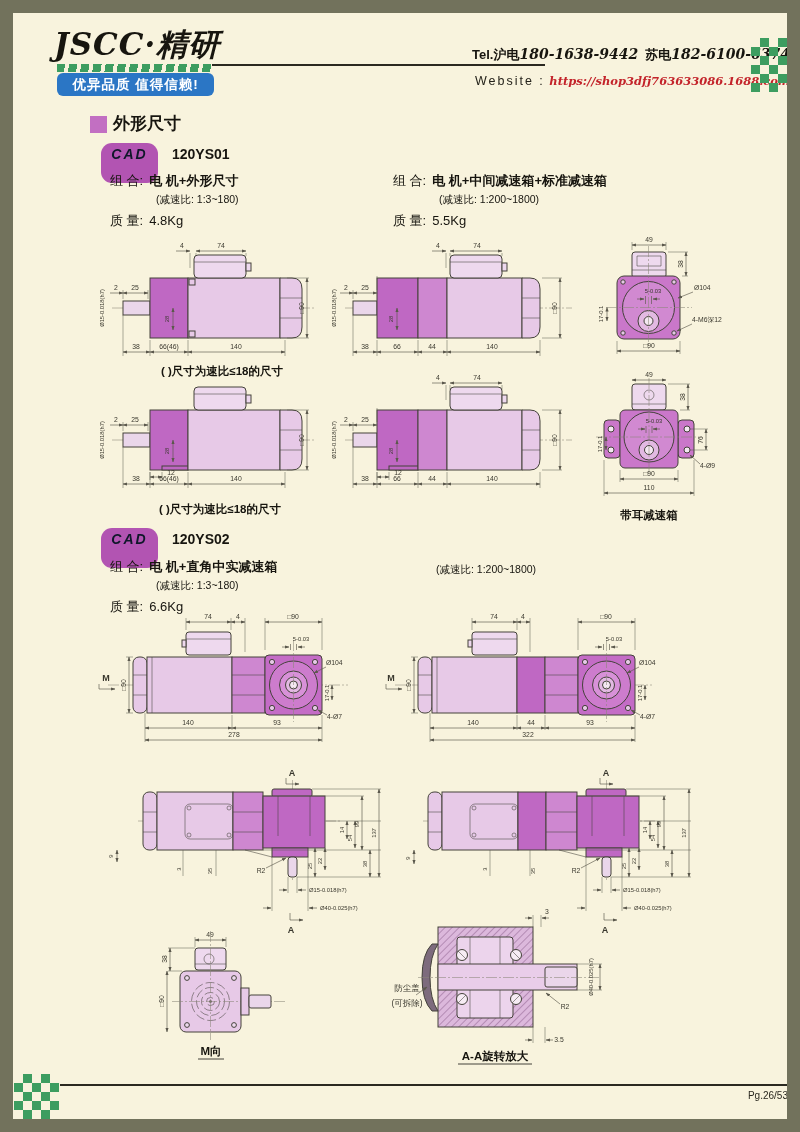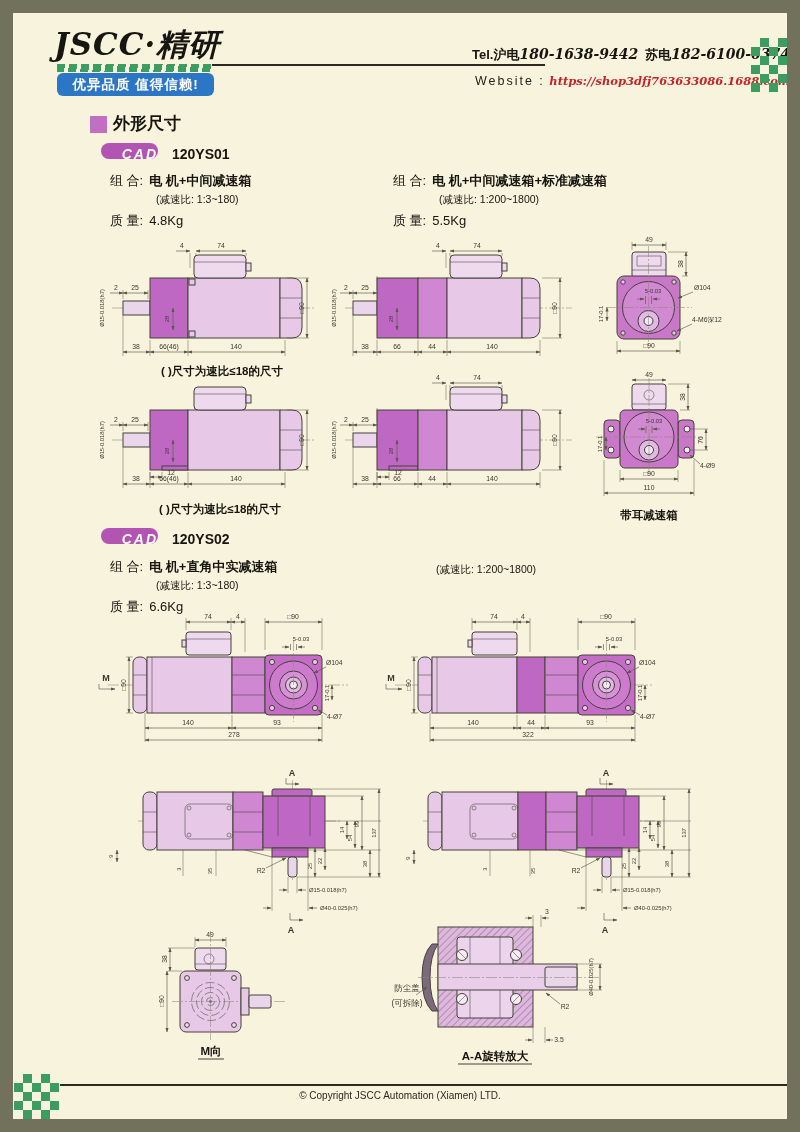--- a/index.html
+++ b/index.html
@@ -18,22 +18,22 @@
   .tel-num{font:italic 700 14px "DejaVu Serif",serif}
   .tel-cn.b{margin-left:7px}
   .webline{left:430px;top:71px;width:360px;text-align:right;white-space:nowrap}
   .web-label{font-size:12.5px;letter-spacing:2px;color:#24221a}
   .web-url{font:italic 700 11.5px "DejaVu Serif",serif;color:#c3232a}
   .checker{background:repeating-conic-gradient(#3d9d60 0% 25%,rgba(0,0,0,0) 0% 50%) 0 0/18px 18px}
   .checker.tr{left:751px;top:38px;width:45px;height:54px}
   .checker.bl{left:14px;top:1074px;width:45px;height:47px}
   .sq{left:90px;top:116px;width:17px;height:17px;background:#c26fc2}
   .sec-title{left:113px;top:112px;font-size:17px;font-weight:700}
-  .cad{width:57px;height:16px;background:#b254b2;border-radius:11px;color:#ffffff;
-      font:italic 700 14px "Liberation Sans",sans-serif;letter-spacing:2px;text-align:right;line-height:22px}
+  .cad{width:57px;height:40px;background:#b254b2;border-radius:11px;color:#0f172a;
+      font:italic 700 14px "Liberation Sans",sans-serif;letter-spacing:2px;text-align:center;line-height:22px}
   .cad.c1{left:101px;top:143px}.cad.c2{left:101px;top:528px}
   .model{font-size:14px;font-weight:600}
   .model.m1{left:172px;top:146px}.model.m2{left:172px;top:531px}
   .combo{font-size:13px;line-height:16px}
   .combo .lbl{font-weight:400;margin-right:6px}
   .combo .val{font-weight:600}
   .combo .ratio{font-size:10.5px;padding-left:46px;margin-top:2px}
   .combo .mass{margin-top:6px}
   .p1{left:110px;top:173px}.p2{left:393px;top:173px}.p3{left:110px;top:559px}.p4{left:390px;top:559px}
   .drawings{left:0;top:0}
@@ -73,21 +73,21 @@
   <div class="checker tr"></div>
   <div class="checker bl"></div>
 
   <div class="sq"></div>
   <div class="sec-title">外形尺寸</div>
 
   <div class="cad c1">CAD</div>
   <div class="model m1">120YS01</div>
 
   <div class="combo p1">
-    <div><span class="lbl">组 合:</span><span class="val">电 机+中间减速箱</span></div>
+    <div><span class="lbl">组 合:</span><span class="val">电 机+外形尺寸</span></div>
     <div class="ratio">(减速比: 1:3~180)</div>
     <div class="mass"><span class="lbl">质 量:</span><span>4.8Kg</span></div>
   </div>
   <div class="combo p2">
     <div><span class="lbl">组 合:</span><span class="val">电 机+中间减速箱+标准减速箱</span></div>
     <div class="ratio">(减速比: 1:200~1800)</div>
     <div class="mass"><span class="lbl">质 量:</span><span>5.5Kg</span></div>
   </div>
 
   <div class="cad c2">CAD</div>
@@ -620,14 +620,14 @@
       <path class="ext" d="M533,1027V1043M545,1027V1043"></path>
       <line class="dim" x1="525" y1="1040" x2="532" y2="1040" marker-end="url(#ar)"></line>
       <line class="dim" x1="546" y1="1040" x2="553" y2="1040" marker-start="url(#ar)"></line>
       <text class="t" x="559" y="1042">3.5</text>
     </g>
     <text class="cap" x="495" y="1060">A-A旋转放大</text>
     <path class="ln" d="M458,1064H532"></path>
   </svg>
 
   <div class="footer-line"></div>
-  <div class="copyright">© Copyright JSCC Automation (Xiamen) LTD.</div>
+  <div class="pageno">Pg.26/53</div>
 </div>
 
 </body></html>

